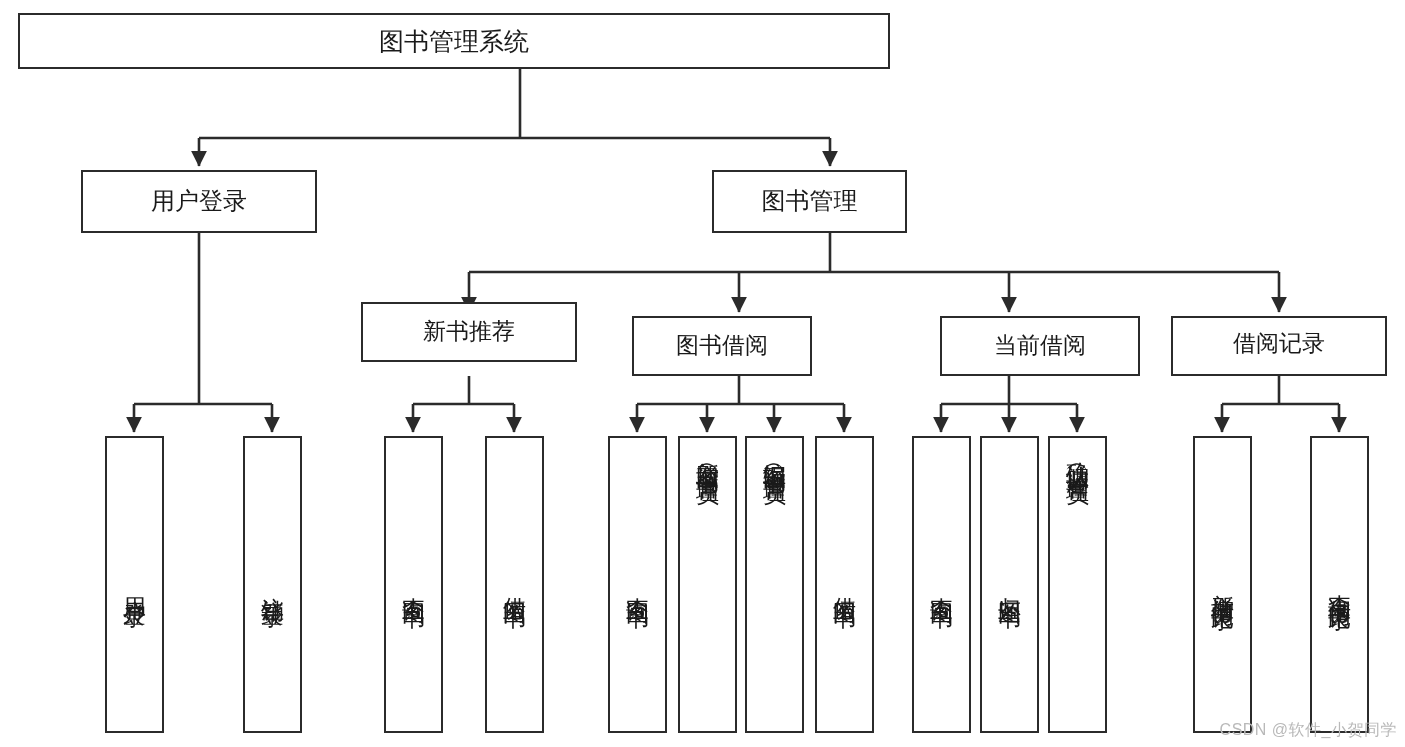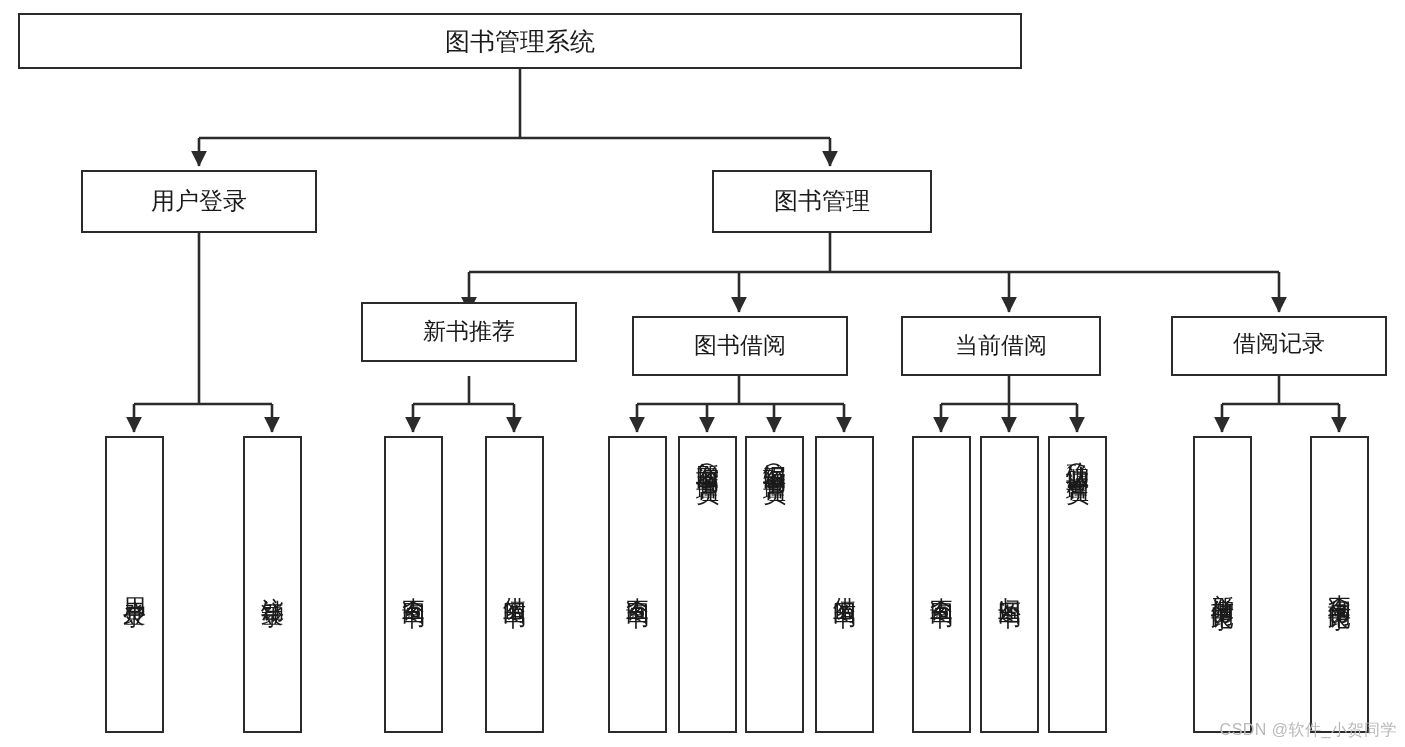--- a/index.html
+++ b/index.html
@@ -128,28 +128,28 @@
       <path d="M 1009 404 L 1009 432" marker-end="url(#arrow)"></path>
       <path d="M 1077 404 L 1077 432" marker-end="url(#arrow)"></path>
 
       <path d="M 1279 376 L 1279 404"></path>
       <path d="M 1222 404 L 1339 404"></path>
       <path d="M 1222 404 L 1222 432" marker-end="url(#arrow)"></path>
       <path d="M 1339 404 L 1339 432" marker-end="url(#arrow)"></path>
     </g>
   </svg>
 
-  <div class="node root" style="left:18px; top:13px; width:1004px; height:56px;">图书管理系统</div>
+  <div class="node root" style="left:18px; top:13px; width:872px; height:56px;">图书管理系统</div>
 
   <div class="node l2" style="left:81px; top:170px; width:236px; height:63px;">用户登录</div>
-  <div class="node l2" style="left:712px; top:170px; width:220px; height:63px;text-align:center;">图书管理</div>
+  <div class="node l2" style="left:712px; top:170px; width:195px; height:63px;text-align:center;">图书管理</div>
 
   <div class="node l3" style="left:361px; top:302px; width:216px; height:60px;">新书推荐</div>
-  <div class="node l3" style="left:632px; top:316px; width:216px; height:60px;">图书借阅</div>
-  <div class="node l3" style="left:901px; top:316px; width:200px; height:60px;">当前借阅</div>
+  <div class="node l3" style="left:632px; top:316px; width:180px; height:60px;">图书借阅</div>
+  <div class="node l3" style="left:940px; top:316px; width:200px; height:60px;">当前借阅</div>
   <div class="node l3" style="left:1171px; top:316px; width:216px; height:60px;font-family:Liberation Mono, monospace;">借阅记录</div>
 
   <div class="leaf center" style="left:105px; top:436px; width:59px; height:297px;">
     <span class="vtext">用户登录</span>
   </div>
   <div class="leaf center" style="left:243px; top:436px; width:59px; height:297px;">
     <span class="vtext">注销登录</span>
   </div>
 
   <div class="leaf center" style="left:384px; top:436px; width:59px; height:297px;">

